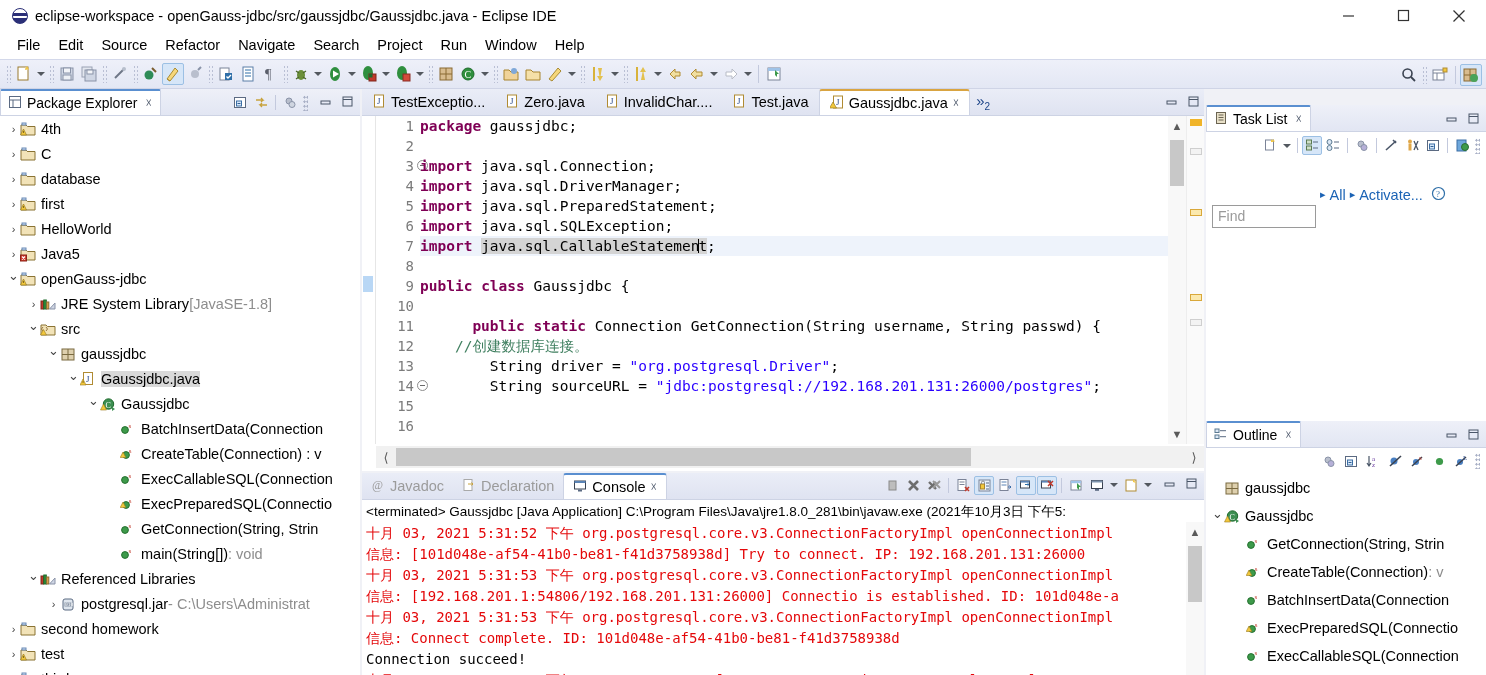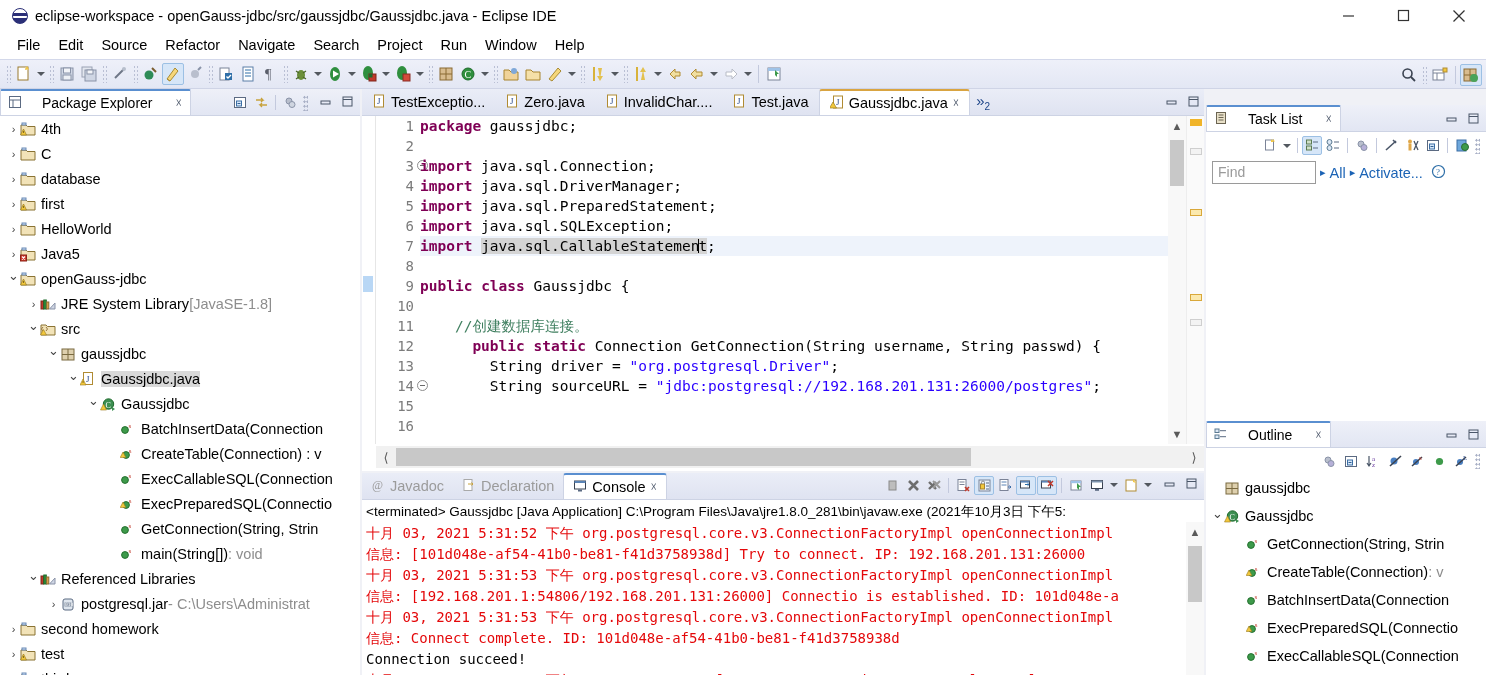--- a/index.html
+++ b/index.html
@@ -62,21 +62,21 @@
   .workarea { position: absolute; left: 0; top: 89px; width: 1486px; height: 586px; background: #f0f1f6; }
 
   
   .view { position: absolute; background: #ffffff; }
   .viewtabrow {
     height: 27px; background: linear-gradient(#eef0f8, #e2e6f3);
     display: flex; align-items: flex-end; position: relative;
     border-bottom: 1px solid #cdd3e4;
   }
   .viewtab {
-    height: 26px; display: flex; align-items: center; gap: 20px;
+    height: 26px; display: flex; align-items: center; gap: 5px;
     padding: 0 8px 0 7px; background: #ffffff;
     border-top: 2px solid #5a8fd0;
     border-left: 1px solid #cdd3e4; border-right: 1px solid #cdd3e4;
     border-top-left-radius: 2px; border-top-right-radius: 2px;
     font-size: 14px; color: #000; white-space: nowrap;
   }
   .viewtab .closex { color: #4a5568; font-size: 12px; margin-left: 3px; }
   .viewtoolbar { position: absolute; right: 2px; bottom: 3px; display: flex; align-items: center; gap: 1px; }
   .vt-btn { width: 20px; height: 19px; display: flex; align-items: center; justify-content: center; }
   .vt-btn.sel { background: #d6e6f8; border: 1px solid #9cc0e4; border-radius: 2px; }
@@ -147,21 +147,21 @@
   .blk { color: #000; }
   .cons-vscroll { position: absolute; right: 0; top: 22px; width: 18px; bottom: 0; background: #f8f8f8; }
   .cons-vthumb { position: absolute; left: 2px; top: 24px; width: 14px; height: 56px; background: #c8c8c8; }
 
   
   #tasklist { left: 1206px; top: 16px; width: 280px; height: 330px; }
   .tl-body { position: absolute; top: 27px; left: 0; right: 0; bottom: 0; background: #fff; }
   .tl-toolbar { height: 27px; display: flex; align-items: center; justify-content: flex-end; padding-right: 4px; gap: 1px;
     background: #ffffff; }
   .tl-findrow { display: flex; align-items: center; padding: 2px 4px 0 6px; gap: 4px; }
-  .tl-find { width: 104px; height: 23px; border: 1px solid #9a9a9a; background: #fff; font-size: 14px; color: #9a9a9a; padding: 0 5px; line-height: 21px; }
+  .tl-find { width: 104px; height: 23px; border: 1px solid #9a9a9a; background: #fff; font-size: 14px; color: #9a9a9a; padding: 0 5px; line-height: 21px; margin-top: 44px; }
   .tl-link { color: #1b63b5; font-size: 14.5px; }
   .tl-caret { color: #1b63b5; font-size: 11px; }
 
   
   #outline { left: 1206px; top: 332px; width: 280px; height: 343px; }
   .ol-body { position: absolute; top: 27px; left: 0; right: 0; bottom: 0; background: #fff; overflow: hidden; }
   .ol-toolbar { height: 26px; display: flex; align-items: center; justify-content: flex-end; padding-right: 4px; gap: 2px; background: #fff; }
   .olrow { height: 28px; display: flex; align-items: center; white-space: nowrap; font-size: 14.5px; }
 
   .spacer { flex: 1 1 auto; }
@@ -827,22 +827,22 @@
             <div class="codeline"><span class="kw">package</span> gaussjdbc;</div>
             <div class="codeline">&nbsp;</div>
             <div class="codeline"><span class="kw">import</span> java.sql.Connection;</div>
             <div class="codeline"><span class="kw">import</span> java.sql.DriverManager;</div>
             <div class="codeline"><span class="kw">import</span> java.sql.PreparedStatement;</div>
             <div class="codeline"><span class="kw">import</span> java.sql.SQLException;</div>
             <div class="codeline hl-line"><span class="kw">import</span> <span class="hl-word">java.sql.CallableStatemen<span class="caret"></span>t</span>;</div>
             <div class="codeline">&nbsp;</div>
             <div class="codeline"><span class="kw">public</span> <span class="kw">class</span> Gaussjdbc {</div>
             <div class="codeline">&nbsp;</div>
+            <div class="codeline">      <span class="kw">public</span> <span class="kw">static</span> Connection GetConnection(String username, String passwd) {</div>
             <div class="codeline"><span class="cmt">    //创建数据库连接。</span></div>
-            <div class="codeline">      <span class="kw">public</span> <span class="kw">static</span> Connection GetConnection(String username, String passwd) {</div>
             <div class="codeline">        String driver = <span class="str">"org.postgresql.Driver"</span>;</div>
             <div class="codeline">        String sourceURL = <span class="str">"jdbc:postgresql://192.168.201.131:26000/postgres"</span>;</div>
           </div>
 
         <div class="ed-vscroll">
           <div class="sc-arrow" style="top:0">▲</div>
           <div class="ed-vthumb"></div>
           <div class="sc-arrow" style="bottom:0">▼</div>
         </div>
 

